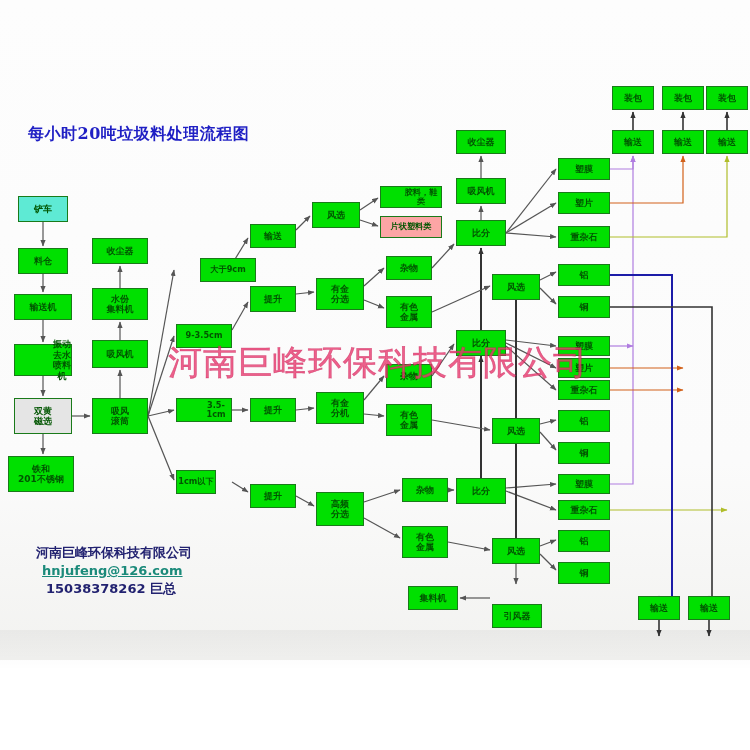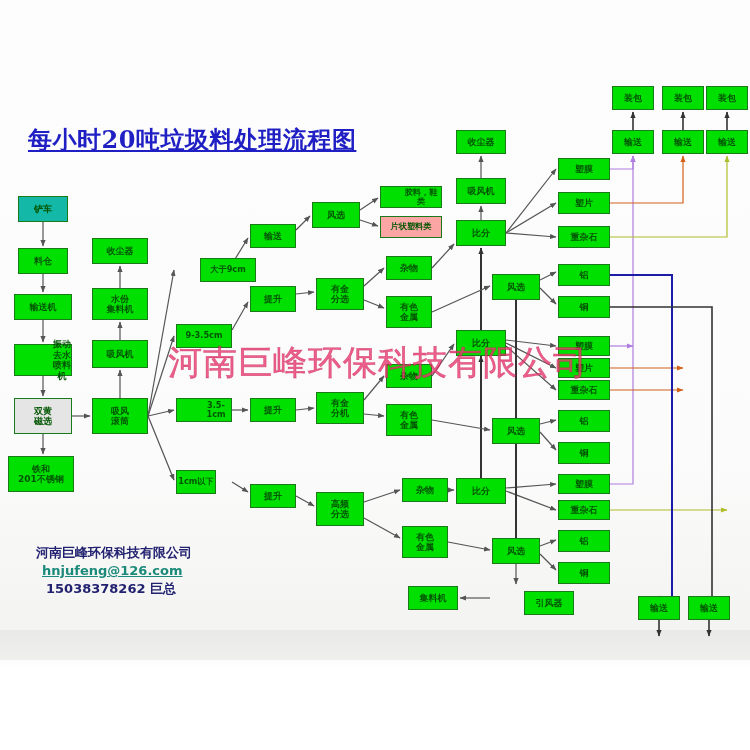--- a/index.html
+++ b/index.html
@@ -49,27 +49,26 @@
     text-align: center;
     letter-spacing: 0px;
     z-index: 5;
     white-space: pre-line;
   }
   .node.small { font-size: 8.2px; line-height: 9.5px; }
   #title {
     position: absolute;
     left: 28px; top: 124px;
     font-family: "DejaVu Serif", "Liberation Serif", serif;
-    font-size: 24px;
+    font-size: 16px;
     font-weight: bold;
     color: #1f1fc4;
     letter-spacing: 0.5px;
     z-index: 7;
     white-space: nowrap;
-    text-decoration: underline;
   }
   #watermark {
     position: absolute;
     left: 168px; top: 340px;
     font-family: "DejaVu Serif", "Liberation Serif", serif;
     font-size: 34px;
     font-weight: normal;
     color: rgba(231, 58, 110, 0.80);
     letter-spacing: 1px;
     z-index: 9;
@@ -208,21 +207,21 @@
       <path d="M 610,307 L 712,307 L 712,608" fill="none" stroke="#333333" stroke-width="1.6" stroke-linecap="butt"></path>
       <path d="M 709,608 L 709,596" fill="none" stroke="#333333" stroke-width="1.6" stroke-linecap="butt" marker-end="url(#ah-333333)"></path>
       <path d="M 633,130 L 633,112" fill="none" stroke="#333333" stroke-width="1.6" stroke-linecap="butt" marker-end="url(#ah-333333)"></path>
       <path d="M 683,130 L 683,112" fill="none" stroke="#333333" stroke-width="1.6" stroke-linecap="butt" marker-end="url(#ah-333333)"></path>
       <path d="M 727,130 L 727,112" fill="none" stroke="#333333" stroke-width="1.6" stroke-linecap="butt" marker-end="url(#ah-333333)"></path>
       <path d="M 659,620 L 659,636" fill="none" stroke="#333333" stroke-width="1.6" stroke-linecap="butt" marker-end="url(#ah-333333)"></path>
       <path d="M 709,620 L 709,636" fill="none" stroke="#333333" stroke-width="1.6" stroke-linecap="butt" marker-end="url(#ah-333333)"></path>
     </svg>
 
   <div id="nodes">
-      <div class="node" style="left: 18px; top: 196px; width: 50px; height: 26px; background: #14b8a6; border-color: rgb(26, 122, 26); color: rgb(0, 85, 0);">铲车</div>
+      <div class="node" style="left: 18px; top: 196px; width: 50px; height: 26px; background: #5eead4; border-color: rgb(26, 122, 26); color: rgb(0, 85, 0);">铲车</div>
       <div class="node" style="left: 18px; top: 248px; width: 50px; height: 26px; background: rgb(0, 224, 0); border-color: rgb(26, 122, 26); color: rgb(0, 85, 0);">料仓</div>
       <div class="node" style="left: 14px; top: 294px; width: 58px; height: 26px; background: rgb(0, 224, 0); border-color: rgb(26, 122, 26); color: rgb(0, 85, 0);">输送机</div>
       <div class="node" style="left: 14px; top: 344px; width: 58px; height: 32px; background: rgb(0, 224, 0); border-color: rgb(26, 122, 26); color: rgb(0, 85, 0); padding-left: 38px;">振动去水
 喷料机</div>
       <div class="node" style="left: 14px; top: 398px; width: 58px; height: 36px; background: #e5e5e5; border-color: rgb(26, 122, 26); color: rgb(0, 85, 0);">双黄
 磁选</div>
       <div class="node" style="left: 8px; top: 456px; width: 66px; height: 36px; background: rgb(0, 224, 0); border-color: rgb(26, 122, 26); color: rgb(0, 85, 0);">铁和
 201不锈钢</div>
       <div class="node" style="left: 92px; top: 238px; width: 56px; height: 26px; background: rgb(0, 224, 0); border-color: rgb(26, 122, 26); color: rgb(0, 85, 0);">收尘器</div>
       <div class="node" style="left: 92px; top: 288px; width: 56px; height: 32px; background: rgb(0, 224, 0); border-color: rgb(26, 122, 26); color: rgb(0, 85, 0);">水份
@@ -258,21 +257,21 @@
 金属</div>
       <div class="node" style="left: 456px; top: 130px; width: 50px; height: 24px; background: rgb(0, 224, 0); border-color: rgb(26, 122, 26); color: rgb(0, 85, 0);">收尘器</div>
       <div class="node" style="left: 456px; top: 178px; width: 50px; height: 26px; background: rgb(0, 224, 0); border-color: rgb(26, 122, 26); color: rgb(0, 85, 0);">吸风机</div>
       <div class="node" style="left: 456px; top: 220px; width: 50px; height: 26px; background: rgb(0, 224, 0); border-color: rgb(26, 122, 26); color: rgb(0, 85, 0);">比分</div>
       <div class="node" style="left: 456px; top: 330px; width: 50px; height: 26px; background: rgb(0, 224, 0); border-color: rgb(26, 122, 26); color: rgb(0, 85, 0);">比分</div>
       <div class="node" style="left: 456px; top: 478px; width: 50px; height: 26px; background: rgb(0, 224, 0); border-color: rgb(26, 122, 26); color: rgb(0, 85, 0);">比分</div>
       <div class="node" style="left: 408px; top: 586px; width: 50px; height: 24px; background: rgb(0, 224, 0); border-color: rgb(26, 122, 26); color: rgb(0, 85, 0);">集料机</div>
       <div class="node" style="left: 492px; top: 274px; width: 48px; height: 26px; background: rgb(0, 224, 0); border-color: rgb(26, 122, 26); color: rgb(0, 85, 0);">风选</div>
       <div class="node" style="left: 492px; top: 418px; width: 48px; height: 26px; background: rgb(0, 224, 0); border-color: rgb(26, 122, 26); color: rgb(0, 85, 0);">风选</div>
       <div class="node" style="left: 492px; top: 538px; width: 48px; height: 26px; background: rgb(0, 224, 0); border-color: rgb(26, 122, 26); color: rgb(0, 85, 0);">风选</div>
-      <div class="node" style="left: 492px; top: 591px; width: 50px; height: 24px; background: rgb(0, 224, 0); border-color: rgb(26, 122, 26); color: rgb(0, 85, 0); margin-left: 32px;">引风器</div>
+      <div class="node" style="left: 492px; top: 604px; width: 50px; height: 24px; background: rgb(0, 224, 0); border-color: rgb(26, 122, 26); color: rgb(0, 85, 0);">引风器</div>
       <div class="node" style="left: 558px; top: 158px; width: 52px; height: 22px; background: rgb(0, 224, 0); border-color: rgb(26, 122, 26); color: rgb(0, 85, 0);">塑膜</div>
       <div class="node" style="left: 558px; top: 192px; width: 52px; height: 22px; background: rgb(0, 224, 0); border-color: rgb(26, 122, 26); color: rgb(0, 85, 0);">塑片</div>
       <div class="node" style="left: 558px; top: 226px; width: 52px; height: 22px; background: rgb(0, 224, 0); border-color: rgb(26, 122, 26); color: rgb(0, 85, 0);">重杂石</div>
       <div class="node" style="left: 558px; top: 264px; width: 52px; height: 22px; background: rgb(0, 224, 0); border-color: rgb(26, 122, 26); color: rgb(0, 85, 0);">铝</div>
       <div class="node" style="left: 558px; top: 296px; width: 52px; height: 22px; background: rgb(0, 224, 0); border-color: rgb(26, 122, 26); color: rgb(0, 85, 0);">铜</div>
       <div class="node" style="left: 558px; top: 336px; width: 52px; height: 20px; background: rgb(0, 224, 0); border-color: rgb(26, 122, 26); color: rgb(0, 85, 0);">塑膜</div>
       <div class="node" style="left: 558px; top: 358px; width: 52px; height: 20px; background: rgb(0, 224, 0); border-color: rgb(26, 122, 26); color: rgb(0, 85, 0);">塑片</div>
       <div class="node" style="left: 558px; top: 380px; width: 52px; height: 20px; background: rgb(0, 224, 0); border-color: rgb(26, 122, 26); color: rgb(0, 85, 0);">重杂石</div>
       <div class="node" style="left: 558px; top: 410px; width: 52px; height: 22px; background: rgb(0, 224, 0); border-color: rgb(26, 122, 26); color: rgb(0, 85, 0);">铝</div>
       <div class="node" style="left: 558px; top: 442px; width: 52px; height: 22px; background: rgb(0, 224, 0); border-color: rgb(26, 122, 26); color: rgb(0, 85, 0);">铜</div>

